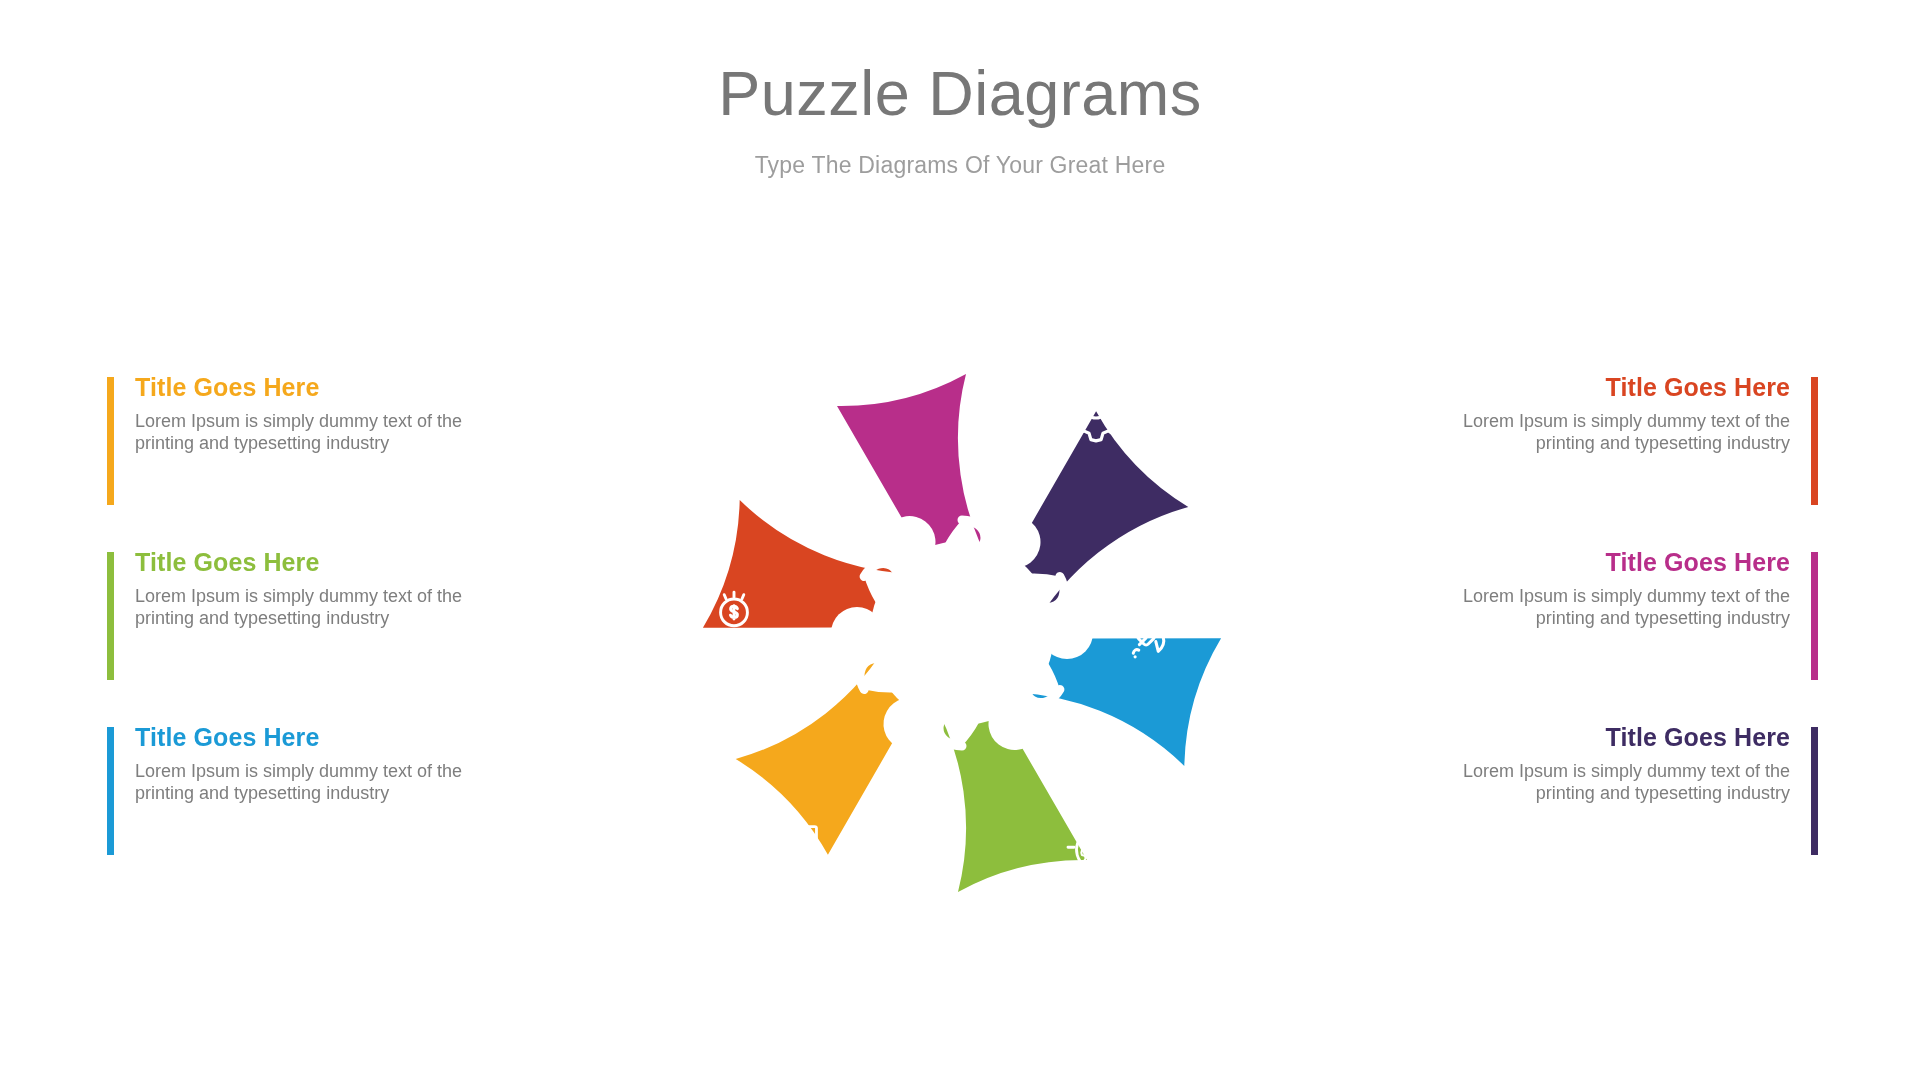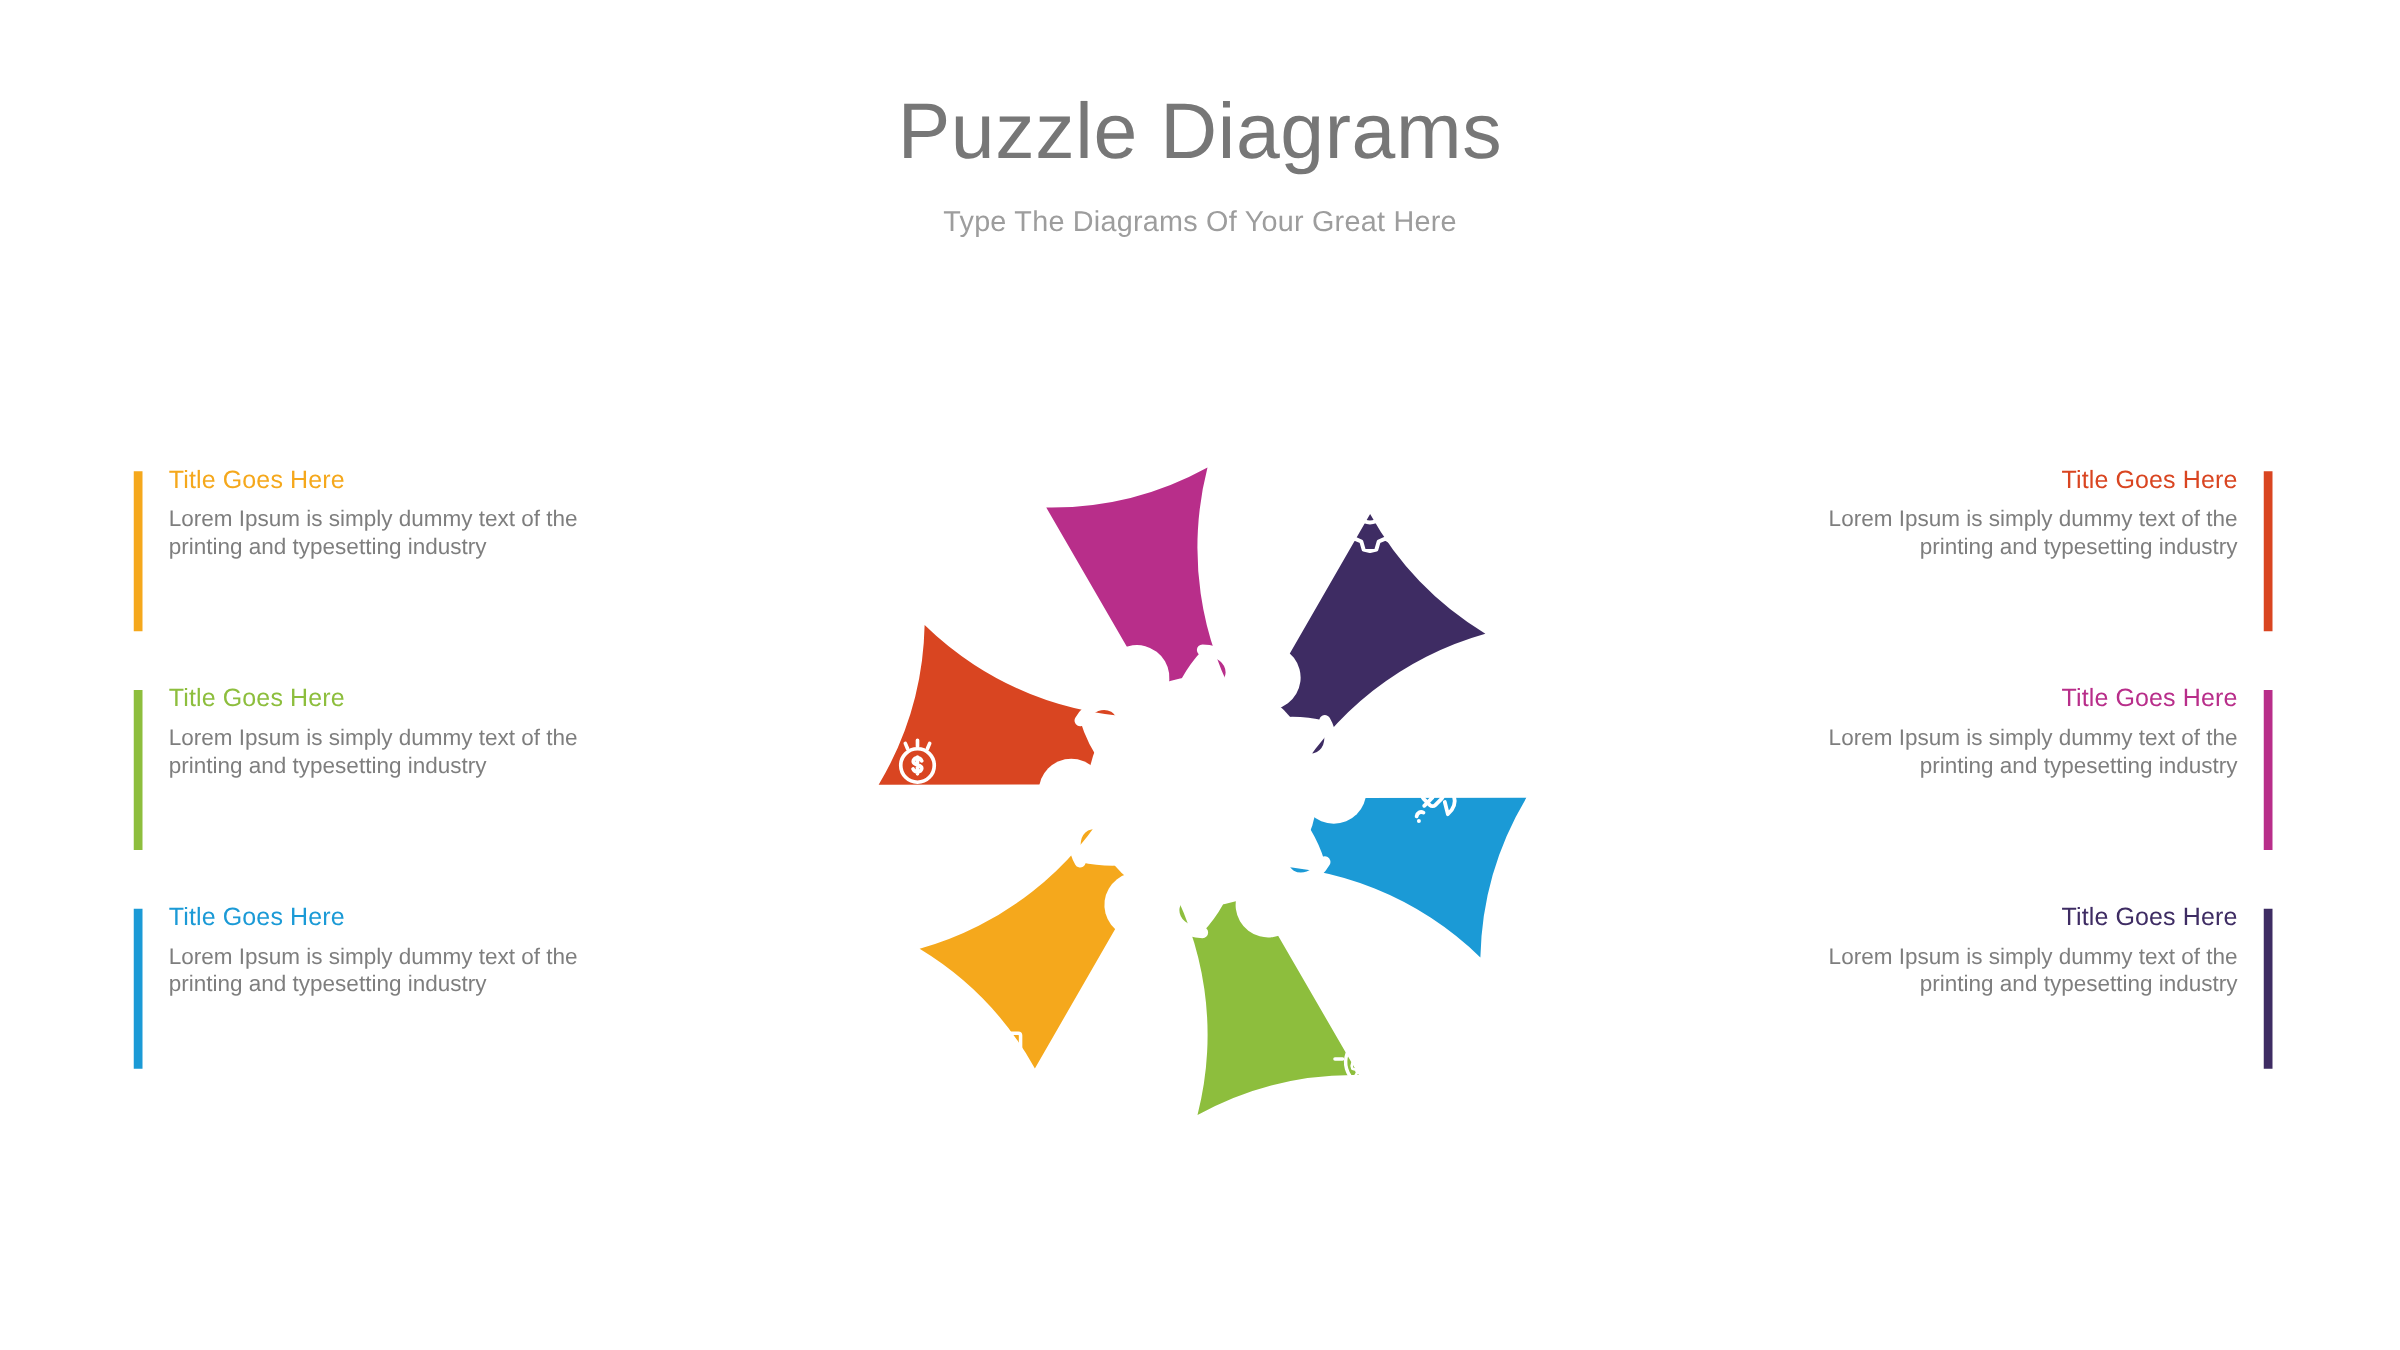--- a/index.html
+++ b/index.html
@@ -7,41 +7,41 @@
     width:1920px;height:1080px;background:#ffffff;
     font-family:"Liberation Sans", sans-serif;
     overflow:hidden;position:relative;
   }
   .page{position:absolute;inset:0;}
 
   
   .header{position:absolute;top:60px;left:0;width:1920px;text-align:center;}
   .page-title{
     font-size:63px;font-weight:400;color:#777777;letter-spacing:.5px;line-height:1.05;
-    margin:12px;
+    margin:0;
   }
   .page-subtitle{
     font-size:23px;font-weight:400;color:#9d9d9d;margin:26px 0 0 0;letter-spacing:.2px;
   }
 
   
   .col{position:absolute;top:372px;width:370px;}
   .col-left{left:107px;}
   .col-right{left:1448px;}
 
   .block{position:relative;height:175px;}
   .block .bar{position:absolute;top:5px;width:7px;height:128px;}
   .col-left .bar{left:0;}
   .col-right .bar{right:0;}
   .block .body{position:relative;}
   .col-left .body{padding-left:28px;text-align:left;}
   .col-right .body{padding-right:28px;text-align:right;}
 
   .block-title{
-    font-size:20px;font-weight:400;line-height:1.25;margin:0 0 8px 0;letter-spacing:.1px;
+    font-size:25px;font-weight:700;line-height:1.25;margin:0 0 8px 0;letter-spacing:.1px;
   }
   .block-desc{
     font-size:18px;font-weight:400;color:#7e7e7e;line-height:1.22;margin:0;
   }
 
   
   .puzzle{position:absolute;left:617px;top:288px;width:690px;height:690px;}
   .puzzle svg{display:block;width:690px;height:690px;}
   .icon-layer{position:absolute;inset:0;pointer-events:none;}
   .pz-icon{position:absolute;width:78px;height:78px;}

